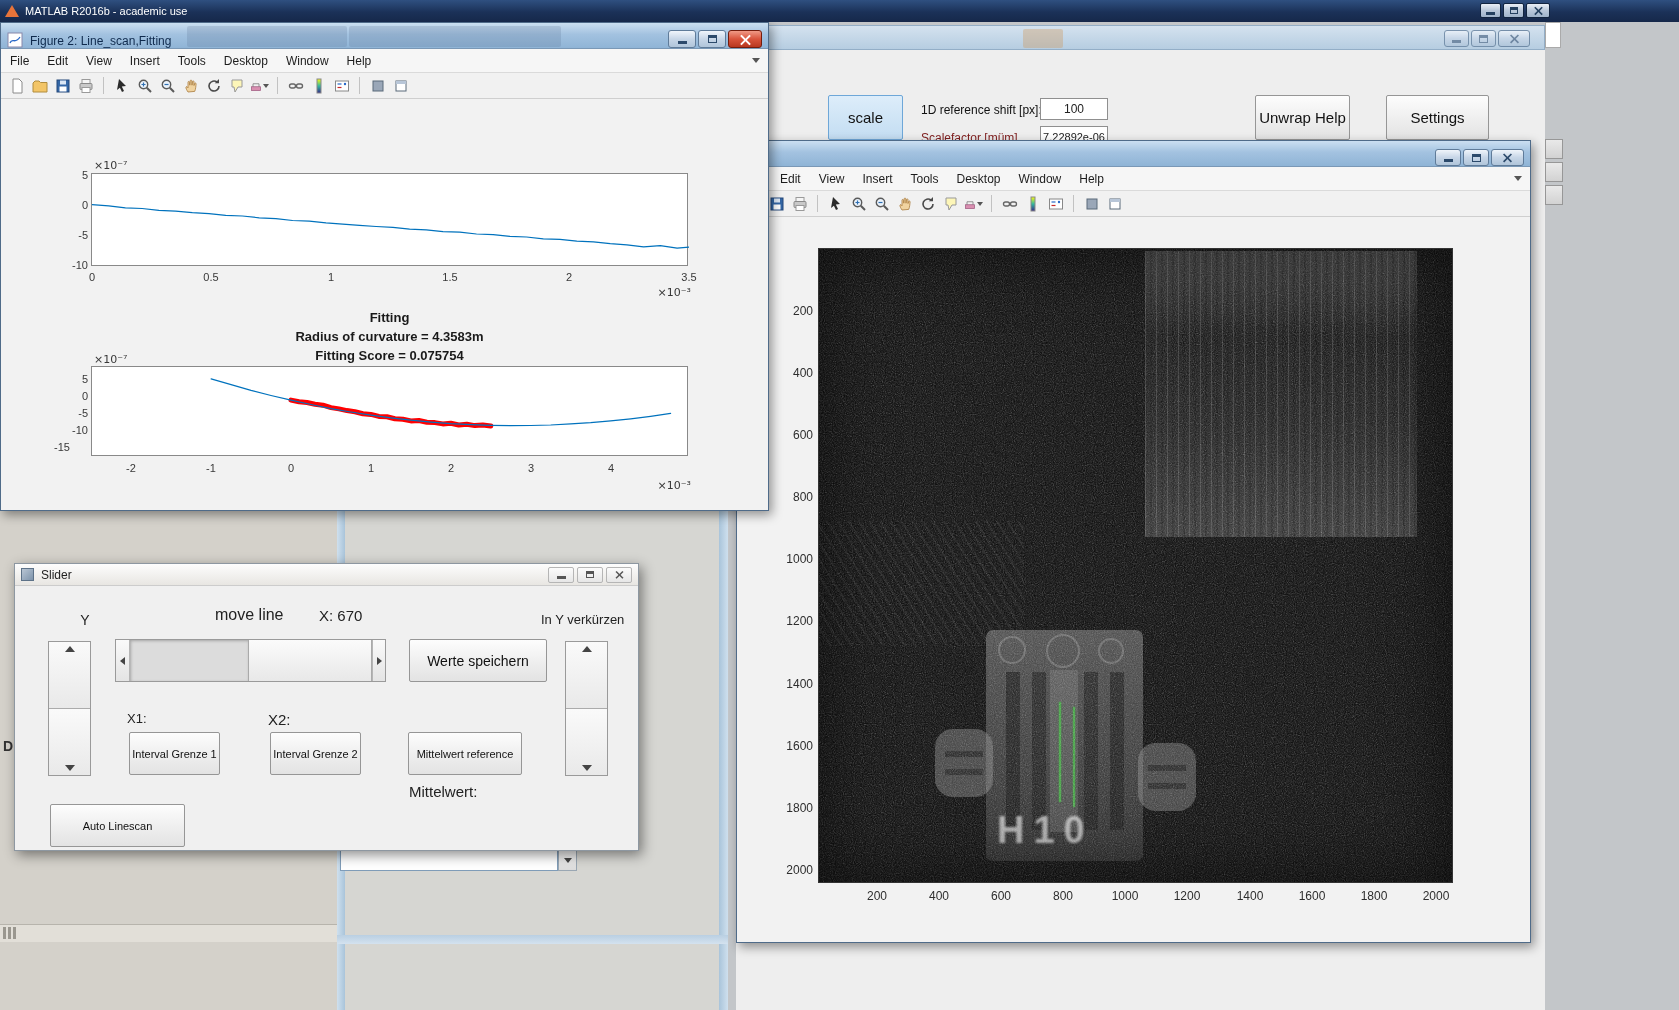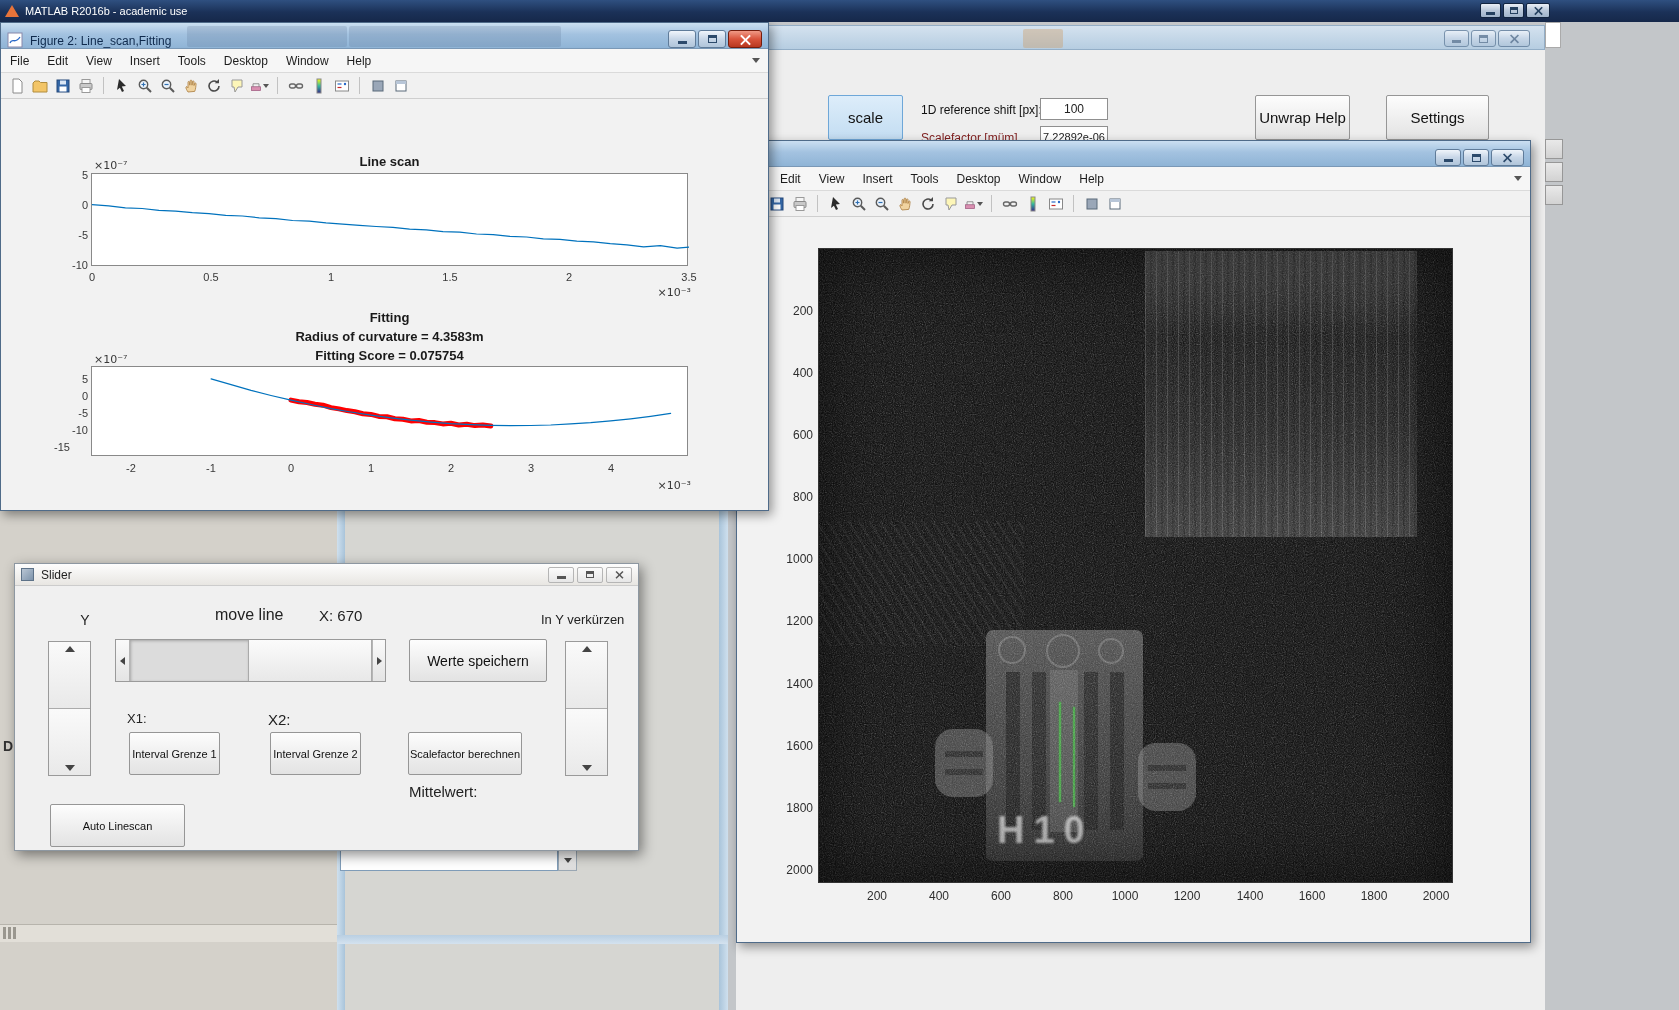--- a/index.html
+++ b/index.html
@@ -491,21 +491,20 @@
           </svg>
         </div>
       <div class="ticon">
           <svg viewBox="0 0 16 16">
             <rect x="3" y="3" width="10" height="10" fill="#fff" stroke="#5a6a7a"></rect>
             <rect x="3" y="3" width="10" height="3" fill="#b8c6d8"></rect>
           </svg>
         </div>
     </div>
 
-    <div class="ptitle" style="left:90px;top:131px;width:597px">Line scan</div>
     <div class="axes" style="left:90px;top:150px;width:597px;height:93px">
       <svg class="plotsvg" width="597" height="93">
           <polyline points="0.0,30.6 16.7,31.8 33.4,33.9 50.1,34.5 66.9,36.3 83.6,37.2 100.3,38.7 117.0,39.6 133.7,41.4 150.4,42.0 167.2,43.8 183.9,44.7 200.6,46.5 217.3,47.1 234.0,48.9 250.7,50.1 267.5,51.3 284.2,52.5 300.9,53.4 317.6,55.2 334.3,55.8 351.0,57.6 367.8,58.2 384.5,60.0 401.2,60.6 417.9,62.4 434.6,63.0 451.3,64.8 468.0,65.4 484.8,67.2 501.5,67.8 518.2,69.6 534.9,70.8 551.6,72.9 568.3,71.7 585.1,74.1 597.0,73.2" stroke="#0072bd" stroke-width="1.2"></polyline>
         </svg>
       <span class="exp" style="left:2px;top:-15px">×10⁻⁷</span>
       <span class="exp" style="right:-4px;top:112px">×10⁻³</span>
       <span class="ticklab" style="left:-38px;width:34px;text-align:right;top:-5px">5</span>
       <span class="ticklab" style="left:-38px;width:34px;text-align:right;top:25px">0</span>
       <span class="ticklab" style="left:-38px;width:34px;text-align:right;top:55px">-5</span>
       <span class="ticklab" style="left:-38px;width:34px;text-align:right;top:85px">-10</span>
@@ -599,21 +598,21 @@
 
     <span style="position:absolute;left:112px;top:147px;font-size:13px">X1:</span>
     <span style="position:absolute;left:253px;top:147px;font-size:15px">X2:</span>
     <div class="btn" style="left:114px;top:168px;width:91px;height:43px;font-size:11px">
         <span>Interval Grenze 1</span>
       </div>
     <div class="btn" style="left:255px;top:168px;width:91px;height:43px;font-size:11px">
         <span>Interval Grenze 2</span>
       </div>
     <div class="btn" style="left:393px;top:168px;width:114px;height:43px;font-size:11px">
-        <span>Scalefactor berechnen</span>
+        <span>Mittelwert reference</span>
       </div>
     <span style="position:absolute;left:394px;top:219px;font-size:15px">Mittelwert:</span>
     <div class="btn" style="left:35px;top:240px;width:135px;height:43px;font-size:11px">
         <span>Auto Linescan</span>
       </div>
   </div>
 
 </div>
 
 </body></html>

